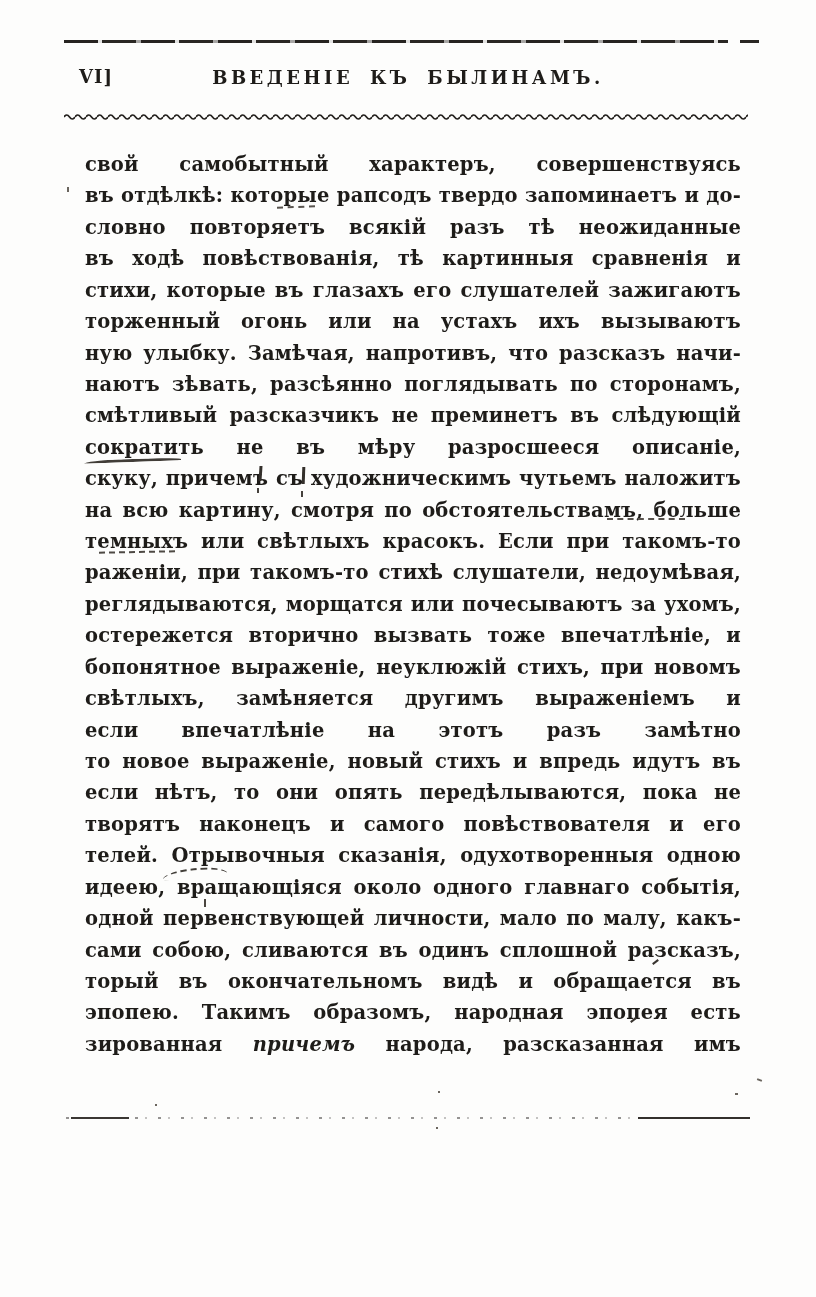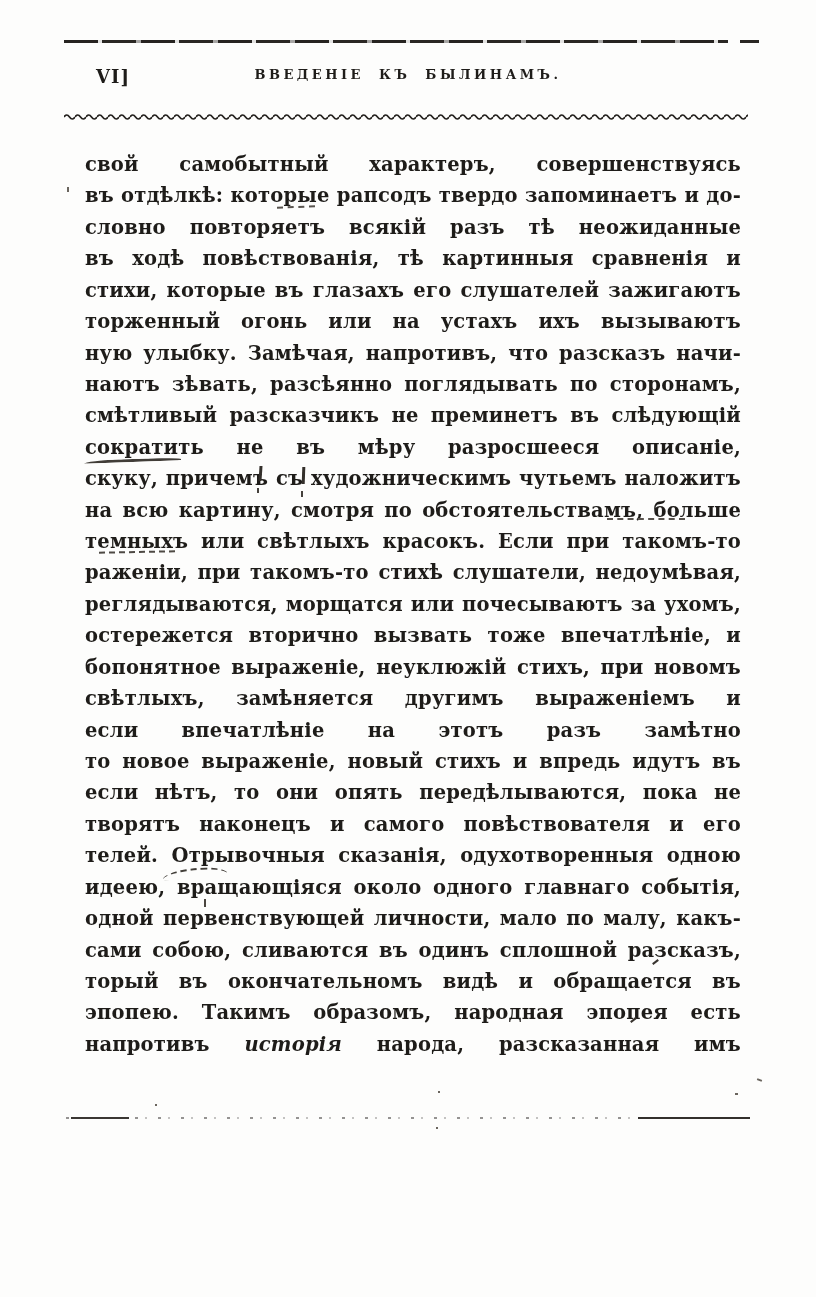--- a/index.html
+++ b/index.html
@@ -17,26 +17,26 @@
     position:absolute; left:64px; top:40px; width:664px; height:3px;
     background:repeating-linear-gradient(90deg,
       #262320 0 34px, rgba(38,35,32,.12) 34px 38px,
       #2a2723 38px 72px, rgba(38,35,32,.4) 72px 77px);
   }
   .top-rule::after{
     content:""; position:absolute; left:676px; top:0; width:19px; height:3px; background:#2a2723;
   }
   
   .page-marker{
-    position:absolute; left:96px; top:66px;
+    position:absolute; left:79px; top:66px;
     font-size:18px; font-weight:bold; letter-spacing:1px;
   }
   .running-title{
     position:absolute; left:0; top:67px; width:816px;
-    text-align:center; font-size:13px; font-weight:bold;
+    text-align:center; font-size:18px; font-weight:bold;
     letter-spacing:3.5px; word-spacing:7px;
   }
   
   .wavy-rule{ position:absolute; left:64px; top:110px; }
   
   .body-text{
     position:absolute; left:85px; top:149px; width:656px;
     font-size:19.5px; line-height:31.43px; font-weight:bold;
     letter-spacing:0.2px;
   }
@@ -126,21 +126,21 @@
         <div class="line">если нѣтъ, то они опять передѣлываются, пока не удовле-</div>
         <div class="line">творятъ наконецъ и самого повѣствователя и его слуша-</div>
         <div class="line">телей. Отрывочныя сказанія, одухотворенныя одною общею</div>
         <div class="line">идеею, вращающіяся около одного главнаго событія, около</div>
         <div class="line">одной первенствующей личности, мало по малу, какъ-бы</div>
         <div class="line">сами собою, сливаются въ одинъ сплошной разсказъ, ко-</div>
         <div class="line">торый въ окончательномъ видѣ и обращается въ народную</div>
         <div class="line">эпопею. Такимъ образомъ, народная эпопея есть опоэти-</div>
       </div>
     <div class="line last">
-      <span>напротивъ </span><span class="italic">исторія</span><span> народа, разсказанная имъ самимъ.</span>
+      <span>зированная </span><span class="italic">причемъ</span><span> народа, разсказанная имъ самимъ.</span>
     </div>
   </div>
 
   <div class="mark m-dash-te"></div>
   <div class="mark m-und-sokratit"></div>
   <div class="mark m-tick-prichem"></div>
   <div class="mark m-dot-prichem"></div>
   <div class="mark m-tick-s"></div>
   <div class="mark m-dot-s"></div>
   <div class="mark m-und-temnyh"></div>

